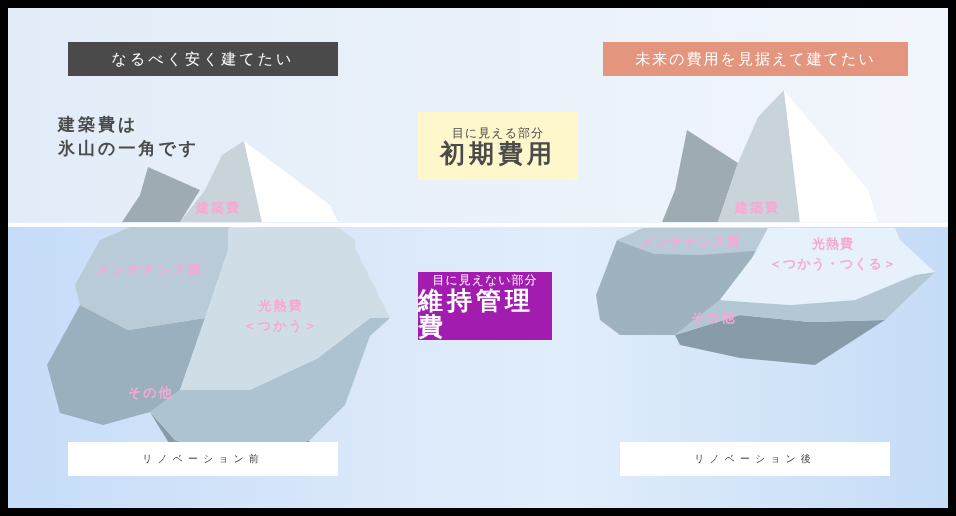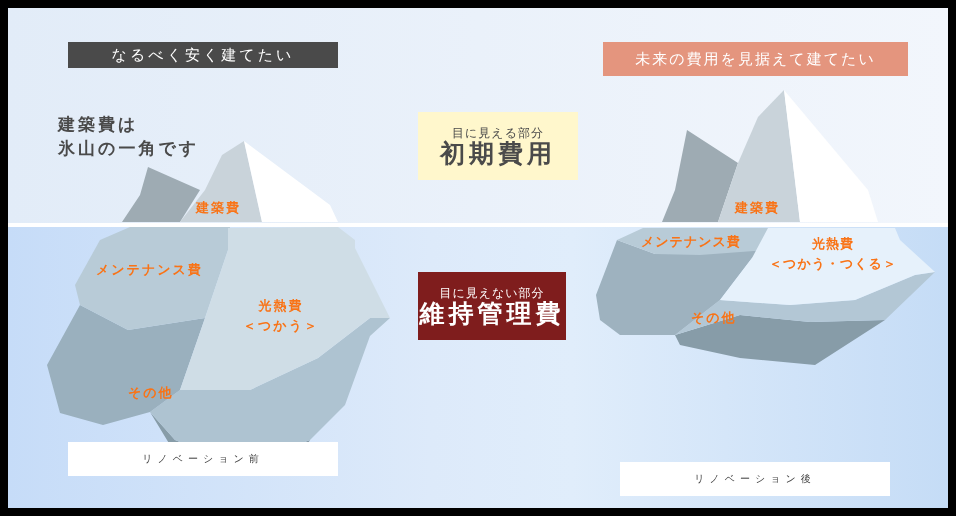--- a/index.html
+++ b/index.html
@@ -3,31 +3,31 @@
 <meta charset="utf-8">
 <style>
   html,body{margin:0;padding:0;background:#000;}
   body{width:956px;height:516px;position:relative;overflow:hidden;font-family:"DejaVu Sans","Liberation Sans",sans-serif;}
   .frame{position:absolute;left:8px;top:8px;width:940px;height:500px;overflow:hidden;}
   .sky{position:absolute;left:0;top:0;width:940px;height:215px;background:linear-gradient(90deg,#e2ecf8 0%,#eaf1fa 50%,#f2f6fc 100%);}
   .sea{position:absolute;left:0;top:219px;width:940px;height:281px;background:linear-gradient(90deg,#c6dcf8 0%,#ddeafa 45%,#e0edfb 60%,#c5dcf6 100%);}
   .waterline{position:absolute;left:0;top:215px;width:940px;height:4px;background:#ffffff;}
   svg.ice{position:absolute;left:0;top:0;}
   .tag{position:absolute;display:flex;align-items:center;justify-content:center;letter-spacing:3px;font-size:15px;}
-  .tag-dark{left:60px;top:34px;width:270px;height:26px;background:#4a4a4a;color:#fff;}
+  .tag-dark{left:60px;top:34px;width:270px;height:34px;background:#4a4a4a;color:#fff;}
   .tag-salmon{left:595px;top:34px;width:305px;height:34px;background:#e4957e;color:#fff;letter-spacing:2px;}
   .box{position:absolute;display:flex;flex-direction:column;align-items:center;justify-content:center;}
   .box-yellow{left:410px;top:104px;width:160px;height:68px;background:#fff7cc;color:#4a4a4a;}
-  .box-brown{left:410px;top:264px;width:148px;height:68px;background:#7f1d1d;color:#fff;}
+  .box-brown{left:410px;top:264px;width:134px;height:68px;background:#a21caf;color:#fff;}
   .box .small{font-size:12px;letter-spacing:1px;line-height:16px;}
   .box .big{font-size:25px;font-weight:bold;letter-spacing:4px;line-height:26px;}
   .caption{position:absolute;display:flex;align-items:center;justify-content:center;background:#fff;color:#444;font-size:10px;letter-spacing:5px;}
   .cap-left{left:60px;top:434px;width:270px;height:34px;}
-  .cap-right{left:612px;top:434px;width:270px;height:34px;margin-top:20px;}
-  .lbl{position:absolute;color:#f97316;font-size:13px;font-weight:bold;letter-spacing:2px;white-space:nowrap;text-align:center;line-height:20px;}
+  .cap-right{left:612px;top:434px;width:270px;height:34px;}
+  .lbl{position:absolute;color:#f9a8d4;font-size:13px;font-weight:bold;letter-spacing:2px;white-space:nowrap;text-align:center;line-height:20px;}
   .note{position:absolute;left:50px;top:104px;color:#4a4a4a;font-size:17px;font-weight:bold;letter-spacing:3px;line-height:24px;}
 </style>
 </head>
 <body>
 
 <div class="frame">
   <div class="sky"></div>
   <div class="sea"></div>
 
   <svg class="ice" width="940" height="500" viewBox="8 8 940 500">

